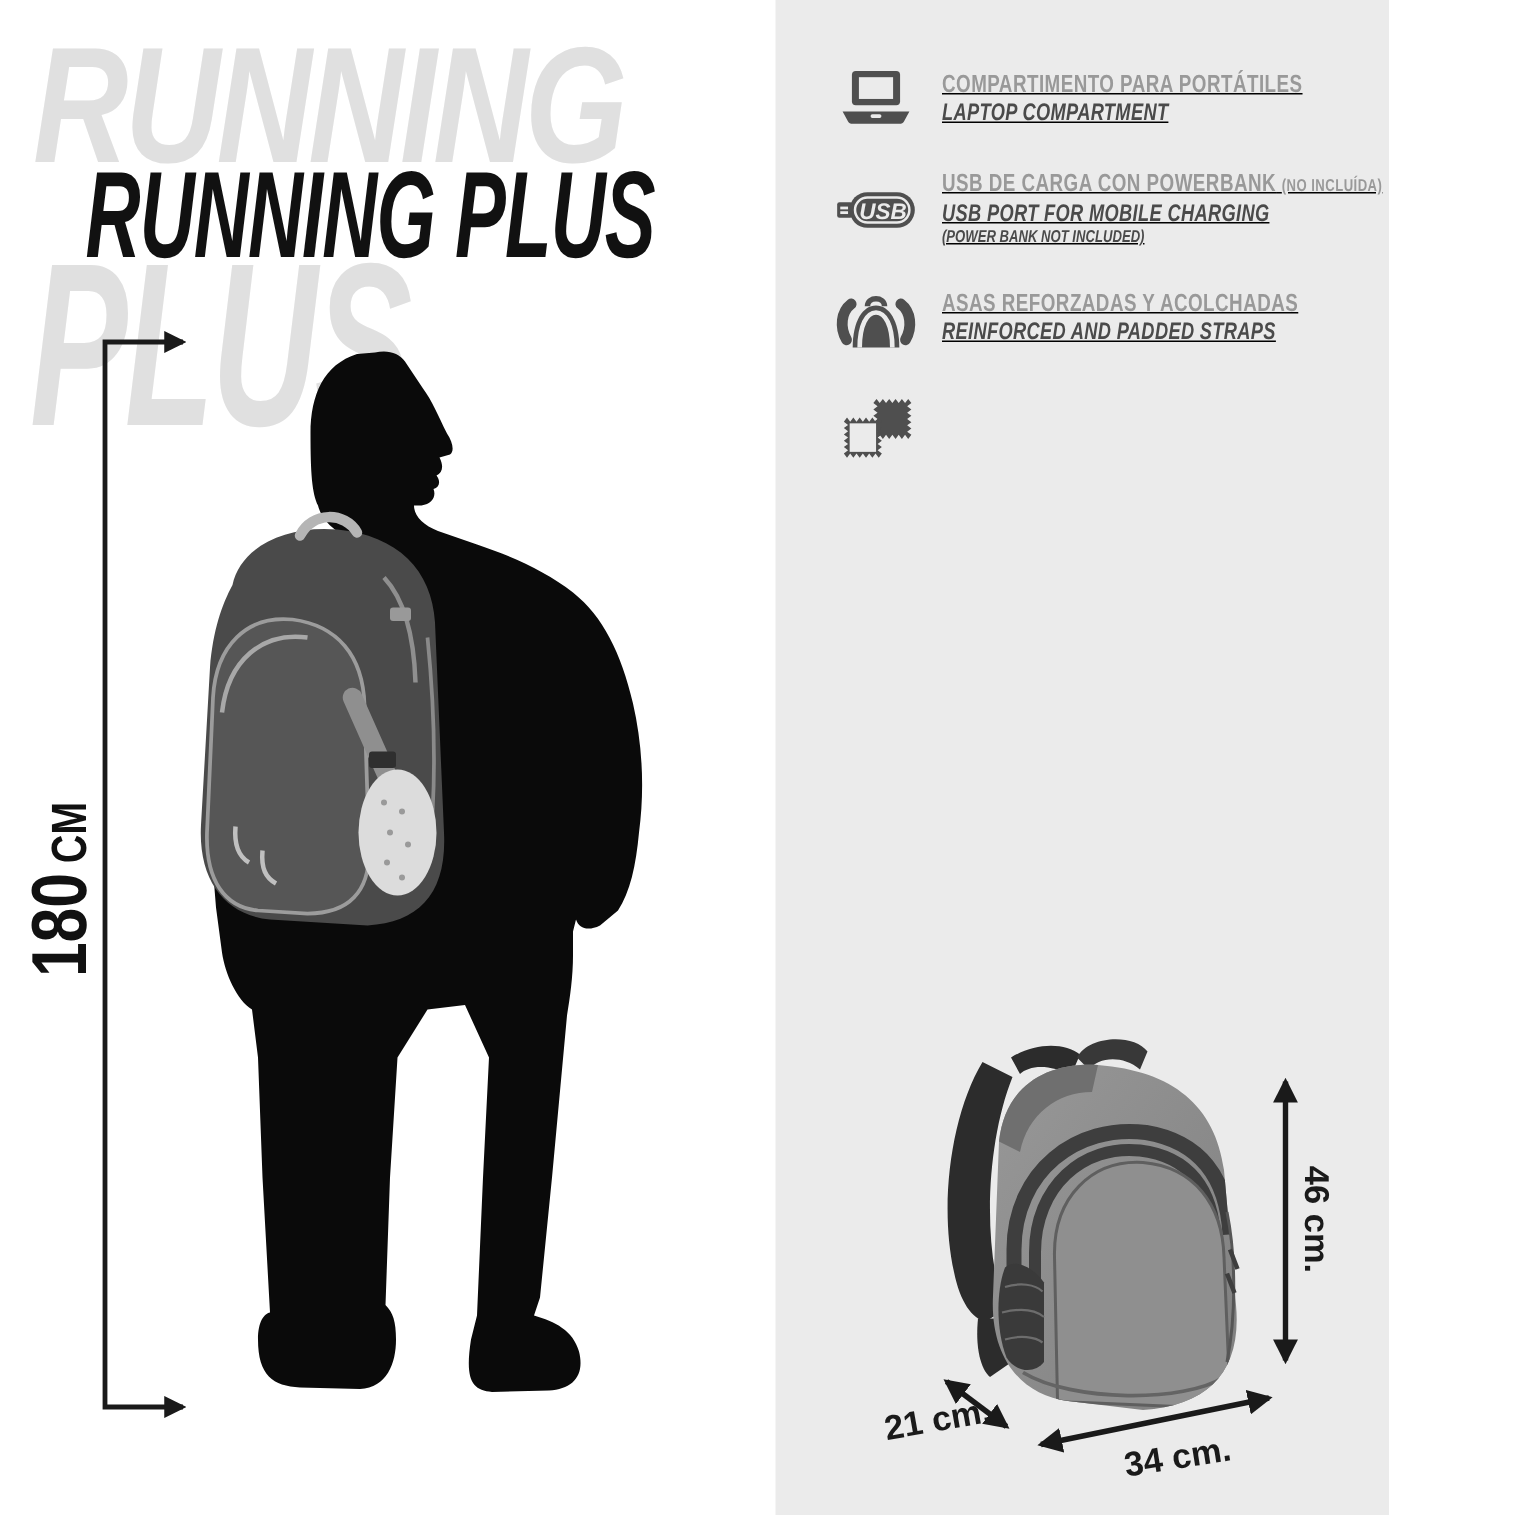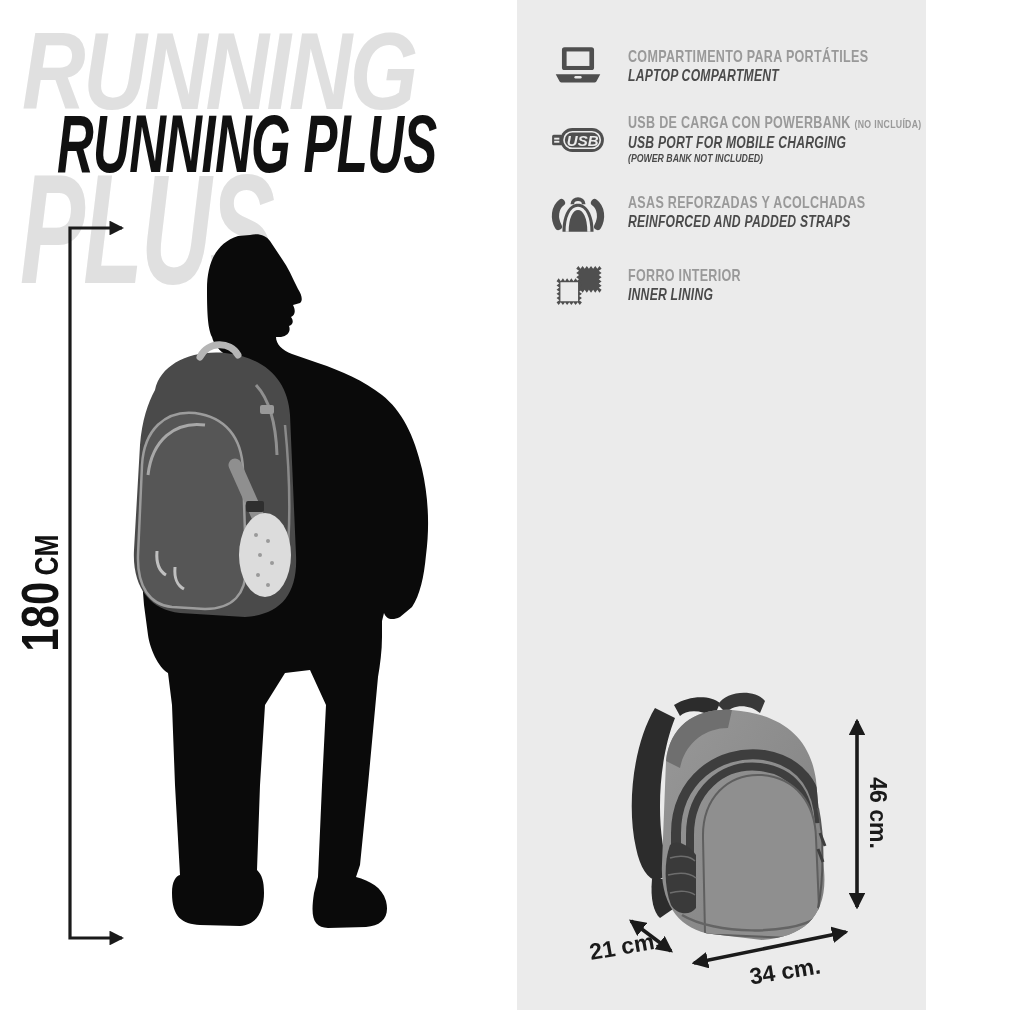--- a/index.html
+++ b/index.html
@@ -22,22 +22,22 @@
                 display:flex;align-items:baseline;justify-content:center;
                 transform:rotate(-90deg);color:#111;font-weight:bold;white-space:nowrap;}
   .height-label .inner{display:flex;align-items:baseline;gap:8px;transform:scaleX(0.8);}
   .height-value{font-size:52px;line-height:1;}
   .height-unit{font-size:33px;line-height:1;}
 
   
   .panel{position:absolute;left:517px;top:0;width:493px;height:1010px;background:#ebebeb;z-index:2;}
   .feature-list{position:absolute;left:0;top:30px;width:100%;}
   .feature{display:flex;align-items:center;height:73px;padding-left:26px;}
-  .ficon{width:70px;min-width:70px;display:flex;align-items:center;justify-content:center;}
-  .ftext{margin-left:15px;}
+  .ficon{width:70px;min-width:70px;display:flex;align-items:center;justify-content:flex-end;}
+  .ftext{margin-left:15px;text-decoration:underline;}
   .es{font-size:16.5px;font-weight:bold;color:#999999;letter-spacing:.4px;line-height:1.18;
       white-space:nowrap;transform:scaleX(0.76);transform-origin:0 50%;}
   .es-note{font-size:11.5px;}
   .en{font-size:16px;font-weight:bold;font-style:italic;color:#4a4a4a;letter-spacing:.3px;
       line-height:1.22;white-space:nowrap;transform:scaleX(0.76);transform-origin:0 50%;}
   .en-note{font-size:11.5px;font-weight:bold;font-style:italic;color:#4a4a4a;line-height:1.15;
       white-space:nowrap;transform:scaleX(0.76);transform-origin:0 50%;}
   .es:empty,.en:empty,.en-note:empty,.es-note:empty{display:none;}
 
   .product-photo{position:absolute;left:610px;top:683px;z-index:3;}
@@ -149,24 +149,20 @@
         <div class="ficon">
           <svg width="58" height="58" viewBox="0 0 56 56">
             <g transform="translate(19.5,2.5) scale(0.68)">
               <path fill="#4f4f4f" d="M10,13 L13,9 16,13 19,9 22,13 25,9 28,13 31,9 34,13 37,9 40,13 43,9 46,13 L42,16 46,19 42,22 46,25 42,28 46,31 42,34 46,37 42,40 46,43 L43,47 40,43 37,47 34,43 31,47 28,43 25,47 22,43 19,47 16,43 13,47 10,43 L14,40 10,37 14,34 10,31 14,28 10,25 14,22 10,19 14,16 10,13 Z"></path>
             </g>
             <g transform="translate(0.5,14.5) scale(0.68)">
               <path fill="#4f4f4f" d="M10,13 L13,9 16,13 19,9 22,13 25,9 28,13 31,9 34,13 37,9 40,13 43,9 46,13 L42,16 46,19 42,22 46,25 42,28 46,31 42,34 46,37 42,40 46,43 L43,47 40,43 37,47 34,43 31,47 28,43 25,47 22,43 19,47 16,43 13,47 10,43 L14,40 10,37 14,34 10,31 14,28 10,25 14,22 10,19 14,16 10,13 Z"></path>
               <rect x="15.5" y="14.5" width="25" height="27" fill="#ebebeb"></rect>
             </g>
           </svg>
-        </div>
-        <div class="ftext">
-          <div class="es"><span>FORRO INTERIOR</span> </div>
-          <div class="en">INNER LINING</div>
         </div>
       </div>
 
 
 
     </div>
   </div>
 
   <svg class="product-photo" width="260" height="285" viewBox="0 0 260 285">
     <defs>

